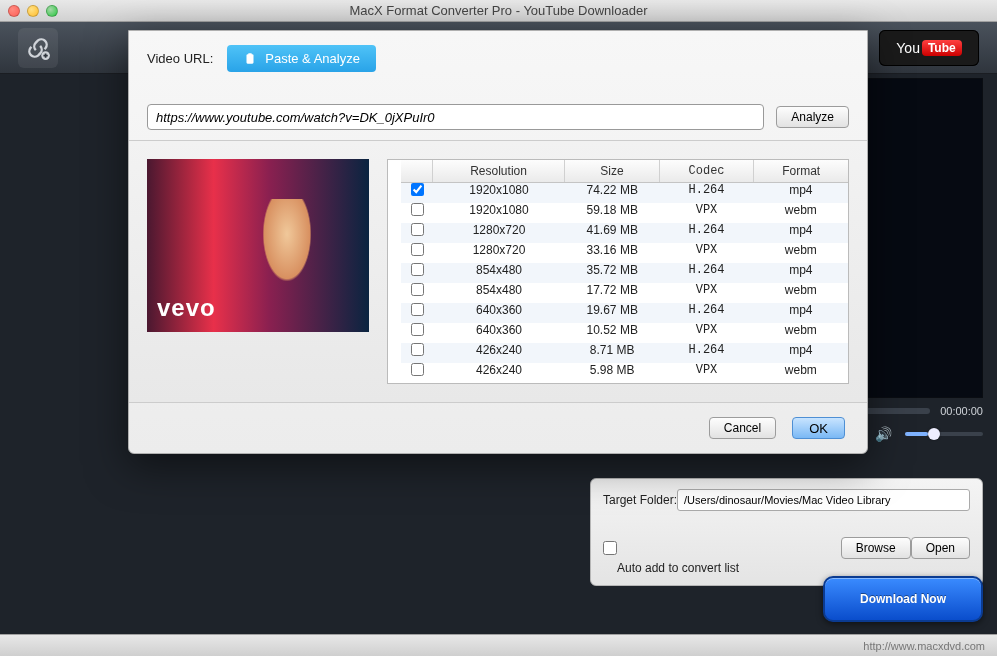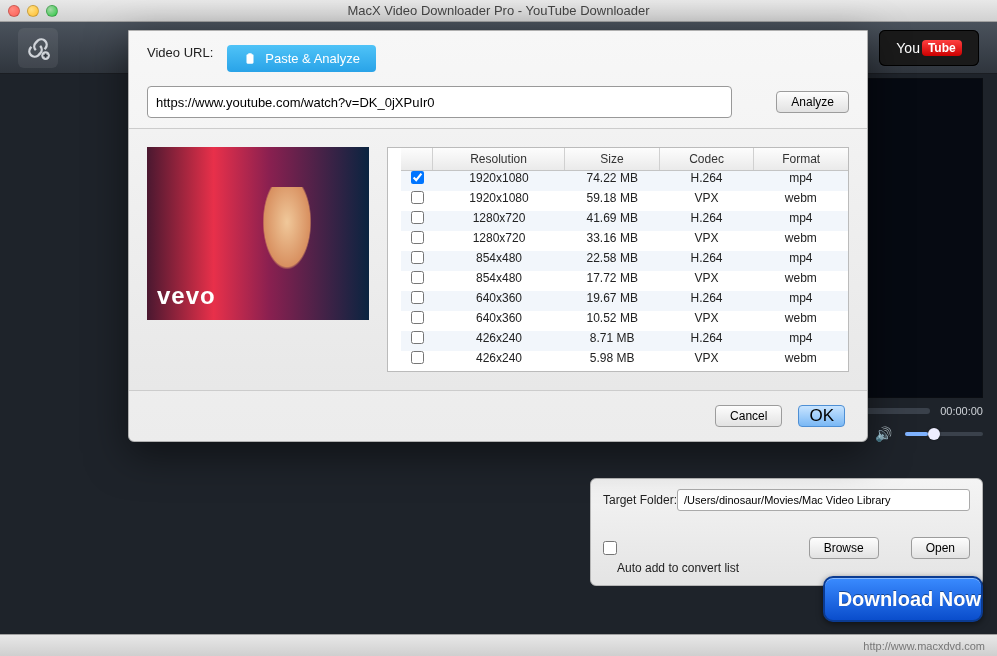--- a/index.html
+++ b/index.html
@@ -34,69 +34,69 @@
 .audio { position:absolute; right:14px; top:352px; width:378px; display:flex; align-items:center; gap:12px; justify-content:flex-end; }
 .speaker{font-size:14px;color:#cfd3d8;}
 .vol{width:78px;height:4px;background:#3a414b;border-radius:2px;position:relative;}
 .vol::after{content:"";position:absolute;left:0;width:30%;height:100%;background:#7fb3ff;border-radius:2px;}
 .vol .dot{position:absolute;left:30%;top:-4px;width:12px;height:12px;background:#eef;border-radius:50%;box-shadow:0 0 2px rgba(0,0,0,.5);}
 
 
 .bottom-panel { position:absolute; left:590px; right:14px; top:404px; background:linear-gradient(#f4f4f4,#e4e4e4); border:1px solid #b6b6b6; border-radius:6px; padding:10px 12px; }
 .bp-row{display:flex;align-items:center;font-size:12px;color:#222;margin-bottom:10px;}
 .bp-row input[type=text]{flex:1;height:22px;border:1px solid #aaa;border-radius:3px;padding:0 6px;font-size:11px;background:#fff;}
-.mac-btn{height:22px;padding:0 14px;font-size:12px;background:linear-gradient(#fdfdfd,#e2e2e2);border:1px solid #9c9c9c;border-radius:4px;cursor:pointer;margin-left:32px;}
+.mac-btn{height:22px;padding:0 14px;font-size:12px;background:linear-gradient(#fdfdfd,#e2e2e2);border:1px solid #9c9c9c;border-radius:4px;cursor:pointer;}
 .cb{width:14px;height:14px;}
 
 
-.download-now { position:absolute; right:14px; bottom:12px; width:160px; height:46px; background:linear-gradient(#3a8bff,#0a4dcc); border:2px solid #0b3b91; border-radius:10px; color:#fff; font-size:20px; font-weight:bold; text-shadow:0 -1px 0 rgba(0,0,0,.4); box-shadow:0 2px 6px rgba(0,0,0,.5), inset 0 1px 0 rgba(255,255,255,.4); cursor:pointer;text-align:right; }
+.download-now { position:absolute; right:14px; bottom:12px; width:160px; height:46px; background:linear-gradient(#3a8bff,#0a4dcc); border:2px solid #0b3b91; border-radius:10px; color:#fff; font-size:12px; font-weight:bold; text-shadow:0 -1px 0 rgba(0,0,0,.4); box-shadow:0 2px 6px rgba(0,0,0,.5), inset 0 1px 0 rgba(255,255,255,.4); cursor:pointer; }
 
 
 .footer { position:absolute; left:0; right:0; bottom:0; height:22px; background:linear-gradient(#e8e8e8,#cfcfcf); border-top:1px solid #a0a0a0; display:flex; align-items:center; justify-content:flex-end; padding:0 12px; font-size:11px; color:#777; }
 
 
 .dialog { position:absolute; left:128px; top:30px; width:740px; background:linear-gradient(#f7f7f7,#ececec); border:1px solid #b0b0b0; border-radius:0 0 6px 6px; box-shadow:0 12px 40px rgba(0,0,0,.5); }
 .dlg-top { padding:14px 18px 10px; }
-.url-row{display:flex;align-items:flex-start;gap:14px;margin-bottom:14px;}
+.url-row{display:flex;align-items:center;gap:14px;margin-bottom:32px;}
 .url-label{font-size:13px;color:#222;}
 .paste-btn{background:linear-gradient(#4fc3f7,#29a3e8);border:none;color:#fff;font-size:13px;font-weight:500;padding:6px 16px;border-radius:4px;display:flex;align-items:center;gap:8px;cursor:pointer;}
 .paste-btn svg{width:14px;height:14px;fill:#fff;}
 .url-input-row{display:flex;gap:12px;align-items:center;}
-.url-input{flex:1;height:32px;border:1px solid #999;border-radius:4px;padding:0 8px;font-size:13px;background:#fff;}
+.url-input{flex:1;height:26px;border:1px solid #999;border-radius:4px;padding:0 8px;font-size:13px;background:#fff;font-style:italic;}
 
 .dlg-body{display:flex;gap:18px;padding:18px;background:linear-gradient(#f2f2f2,#e8e8e8);border-top:1px solid #ccc;border-bottom:1px solid #ccc;}
 .thumb{width:222px;height:173px;background:#000;display:flex;align-items:center;justify-content:center;position:relative;overflow:hidden;}
 .thumb-scene{position:absolute;inset:0;background:linear-gradient(90deg,#4a1830 0%,#e8304a 30%,#8a2050 55%,#0a2440 100%);}
 .thumb-person{position:absolute;right:28px;top:40px;width:90px;height:140px;background:radial-gradient(ellipse at 40% 25%, #f0c89a 0%, #d89060 30%, transparent 32%);}
 .vevo{position:absolute;left:10px;bottom:10px;color:#fff;font-size:24px;font-weight:bold;letter-spacing:1px;}
 
 .tbl{flex:1;border:1px solid #bbb;background:#fff;font-size:12px;padding-left:13px;}
 .thead{display:flex;background:linear-gradient(#fdfdfd,#eaeaea);border-bottom:1px solid #c4c4c4;}
 .th{padding:4px 0;text-align:center;color:#333;border-right:1px solid #d0d0d0;}
 .th:last-child{border-right:none;}
-.col-ck{width:32px;} .col-res{flex:1.4;} .col-size{flex:1;} .col-codec{flex:1;} .col-fmt{flex:1;}
+.col-ck{width:32px;} .col-res{flex:1.4;} .col-size{flex:1;} .col-codec{flex:1;font-family:Liberation Mono, monospace;} .col-fmt{flex:1;}
 .tr{display:flex;align-items:flex-start;height:20px;}
 .tr:nth-child(odd){background:#f2f6fb;}
 .tr:nth-child(even){background:#fff;}
 .td{text-align:center;color:#222;}
 .td.col-ck input{margin:0;}
 
 .dlg-foot{display:flex;justify-content:flex-end;gap:16px;padding:14px 22px;}
-.ok-btn{height:22px;padding:0 10px;font-size:17px;background:linear-gradient(#c8e4ff,#7ab8f5);border:1px solid #4e8fd4;border-radius:4px;cursor:pointer;color:#000;}
+.ok-btn{height:22px;padding:0 16px;font-size:13px;background:linear-gradient(#c8e4ff,#7ab8f5);border:1px solid #4e8fd4;border-radius:4px;cursor:pointer;color:#000;}
 </style>
 </head>
 <body>
 
 <div class="titlebar">
   <div class="traffic">
     <div class="tl red"></div>
     <div class="tl yellow"></div>
     <div class="tl green"></div>
   </div>
-  <div class="title">MacX Video Downloader Pro - YouTube Downloader</div>
+  <div class="title">MacX Format Converter Pro - YouTube Downloader</div>
 </div>
 
 <div class="toolbar">
   <div class="tool-icon">
     <svg class="link-svg" viewBox="0 0 24 24">
         <path d="M10 14a5 5 0 0 1 0-7l2-2a5 5 0 0 1 7 7l-1 1"></path>
         <path d="M14 10a5 5 0 0 1 0 7l-2 2a5 5 0 0 1-7-7l1-1"></path>
         <circle cx="19" cy="19" r="4" fill="#d0d4d9" stroke="none"></circle>
         <path d="M19 17v4M17 19h4" stroke="#2f353d" stroke-width="1.6"></path>
       </svg>
@@ -199,21 +199,21 @@
           <div class="tr">
             <div class="td col-ck"><input type="checkbox" style=""></div>
             <div class="td col-res">1280x720</div>
             <div class="td col-size">33.16 MB</div>
             <div class="td col-codec">VPX</div>
             <div class="td col-fmt">webm</div>
           </div>
           <div class="tr">
             <div class="td col-ck"><input type="checkbox" style=""></div>
             <div class="td col-res">854x480</div>
-            <div class="td col-size">22.58 MB</div>
+            <div class="td col-size">35.72 MB</div>
             <div class="td col-codec">H.264</div>
             <div class="td col-fmt">mp4</div>
           </div>
           <div class="tr">
             <div class="td col-ck"><input type="checkbox" style=""></div>
             <div class="td col-res">854x480</div>
             <div class="td col-size">17.72 MB</div>
             <div class="td col-codec">VPX</div>
             <div class="td col-fmt">webm</div>
           </div>

